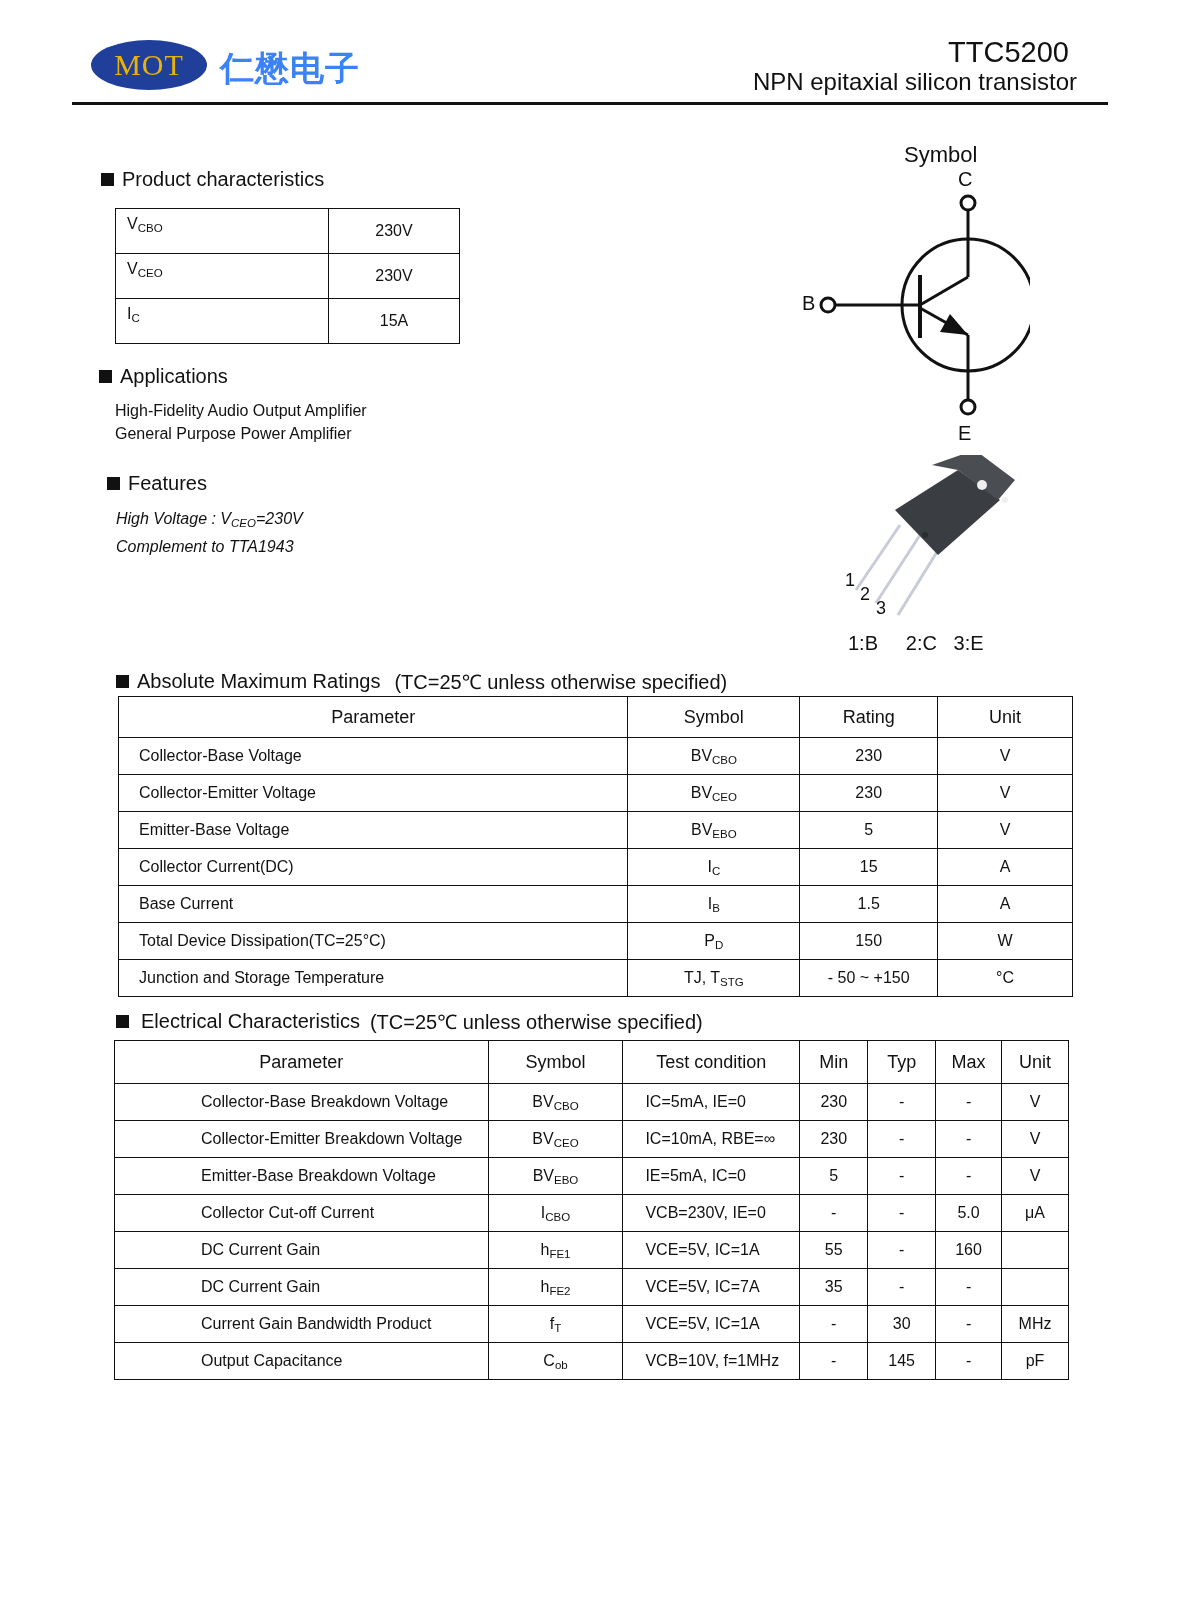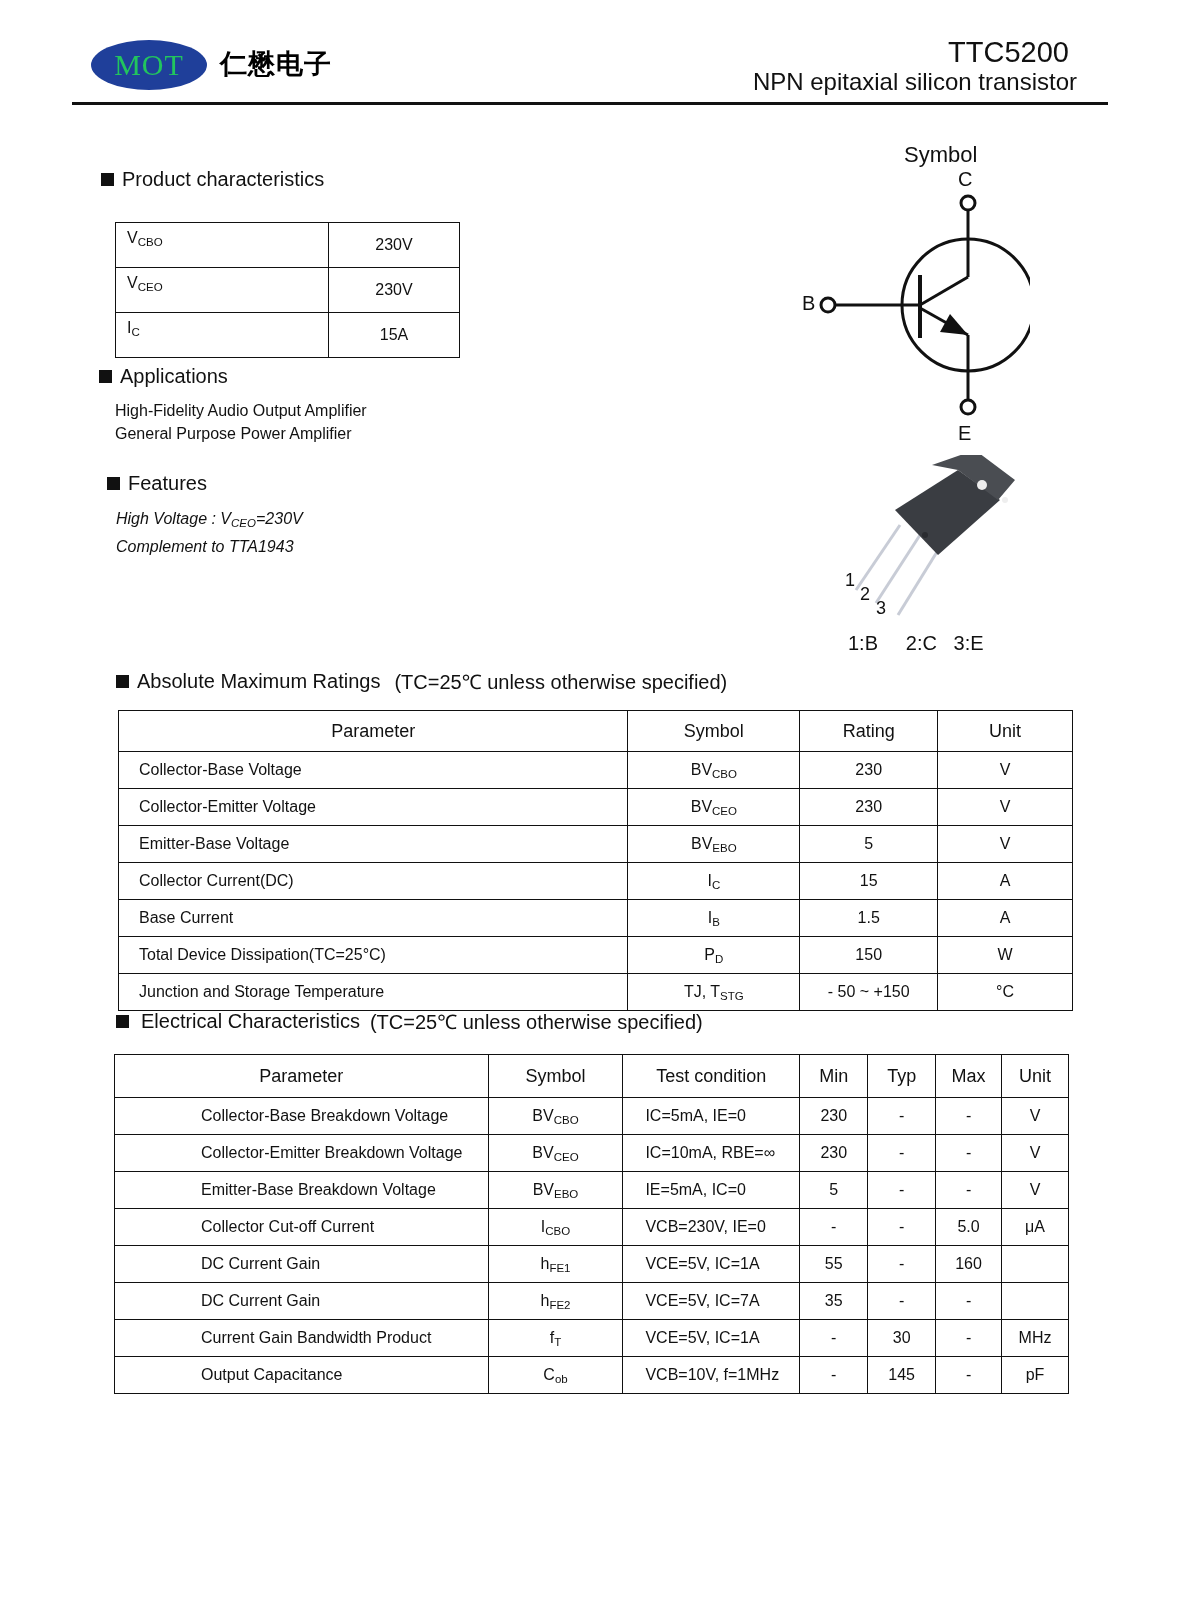--- a/index.html
+++ b/index.html
@@ -3,33 +3,33 @@
 <meta charset="utf-8">
 <style>
   html, body { margin: 0; padding: 0; background: #ffffff; }
   body { width: 1193px; height: 1600px; position: relative; overflow: hidden;
          font-family: "Liberation Sans", sans-serif; color: #111; }
   .abs { position: absolute; }
   sub { font-size: 0.72em; vertical-align: -0.3em; line-height: 0; }
 
   
   .logo-oval { left: 91px; top: 40px; width: 116px; height: 50px; border-radius: 50%;
-               background: #1f3f9a; color: #22c55e; display: flex; align-items: center; justify-content: center;
+               background: #1f3f9a; color: #eab308; display: flex; align-items: center; justify-content: center;
                font-family: "Liberation Serif", serif; font-size: 30px; letter-spacing: 1px; }
-  .logo-cn { left: 220px; top: 46px; font-size: 27px; font-weight: bold; color: #000000; letter-spacing: 1px; }
+  .logo-cn { left: 220px; top: 46px; font-size: 34px; font-weight: bold; color: #3b82f6; letter-spacing: 1px; }
   .title-part { right: 124px; top: 36px; font-size: 29px; text-align: right; }
   .title-desc { right: 116px; top: 68px; font-size: 24px; text-align: right; }
   .header-rule { left: 72px; top: 102px; width: 1036px; height: 3px; background: #111; }
 
   .sec-head { font-size: 20px; display: flex; align-items: center; gap: 8px; }
   .sq { display: inline-block; width: 13px; height: 13px; background: #111; }
   .body-text { font-size: 16px; line-height: 23px; }
 
   
-  table { border-collapse: collapse; margin-top: 14px; }
+  table { border-collapse: collapse; }
   .pc-table { left: 115px; top: 208px; }
   .pc-table td { border: 1.5px solid #111; height: 37px; font-size: 16px; }
   .pc-table td.k { width: 200px; padding-left: 11px; vertical-align: top; padding-top: 6px; }
   .pc-table td.v { width: 128px; text-align: center; }
 
   
   .sym-title { left: 904px; top: 142px; font-size: 22px; }
 
   
   .pinmap { left: 848px; top: 632px; font-size: 20px; word-spacing: 0; text-align: right; }

